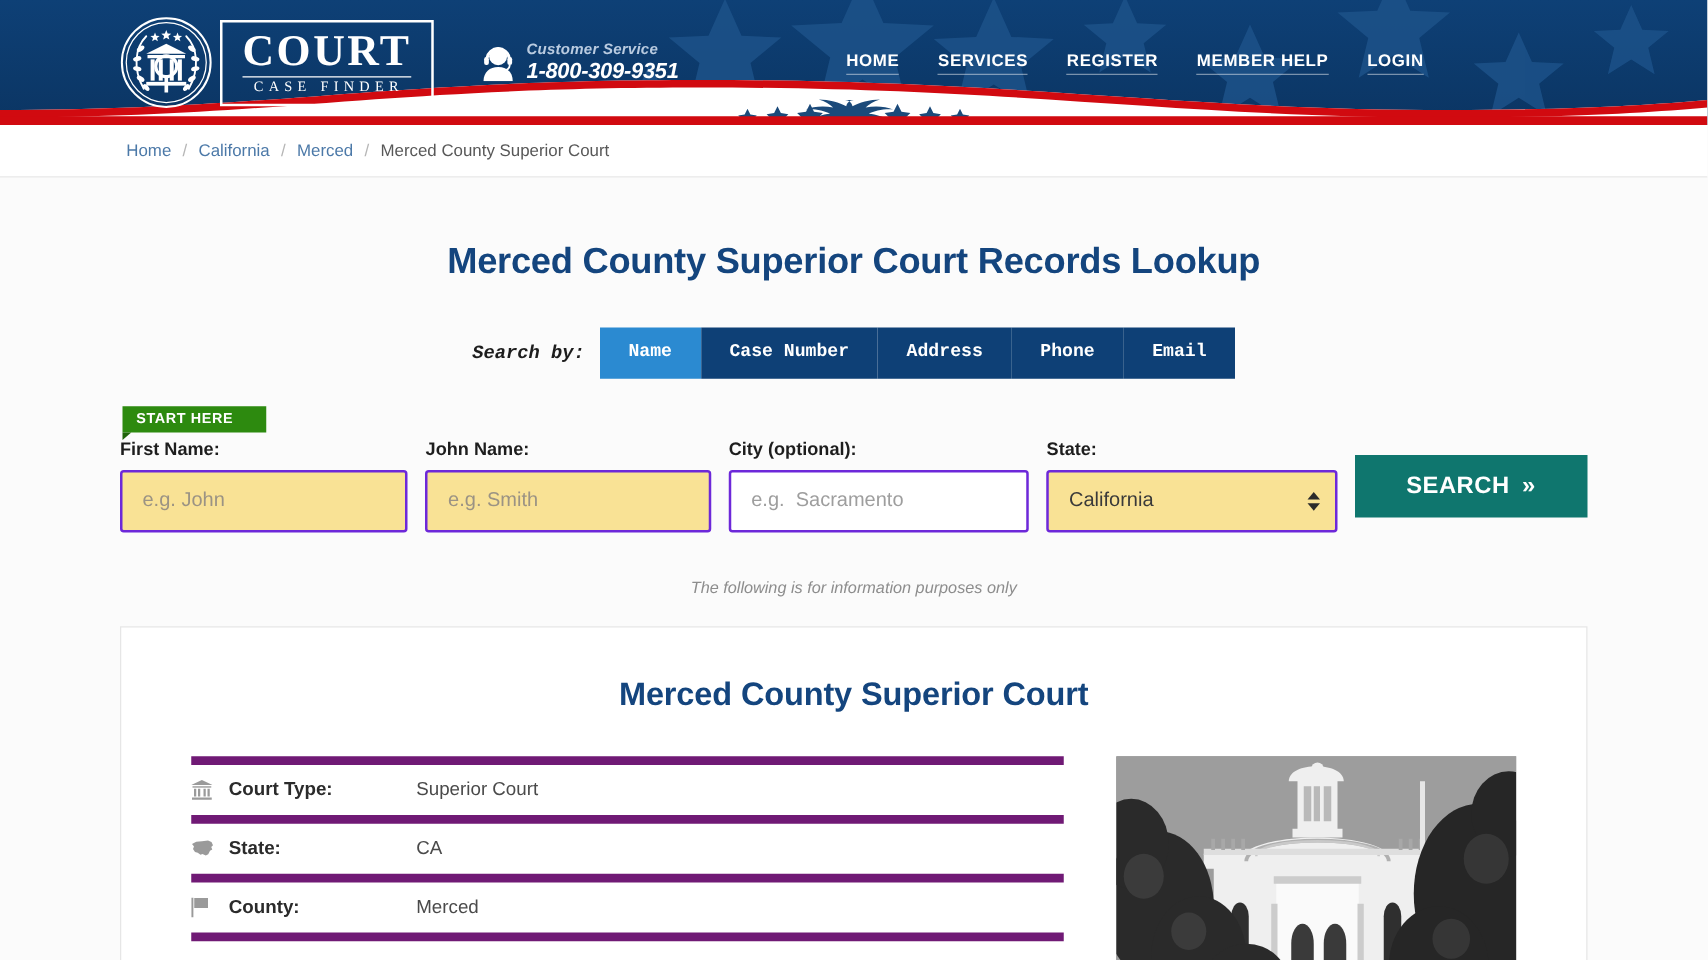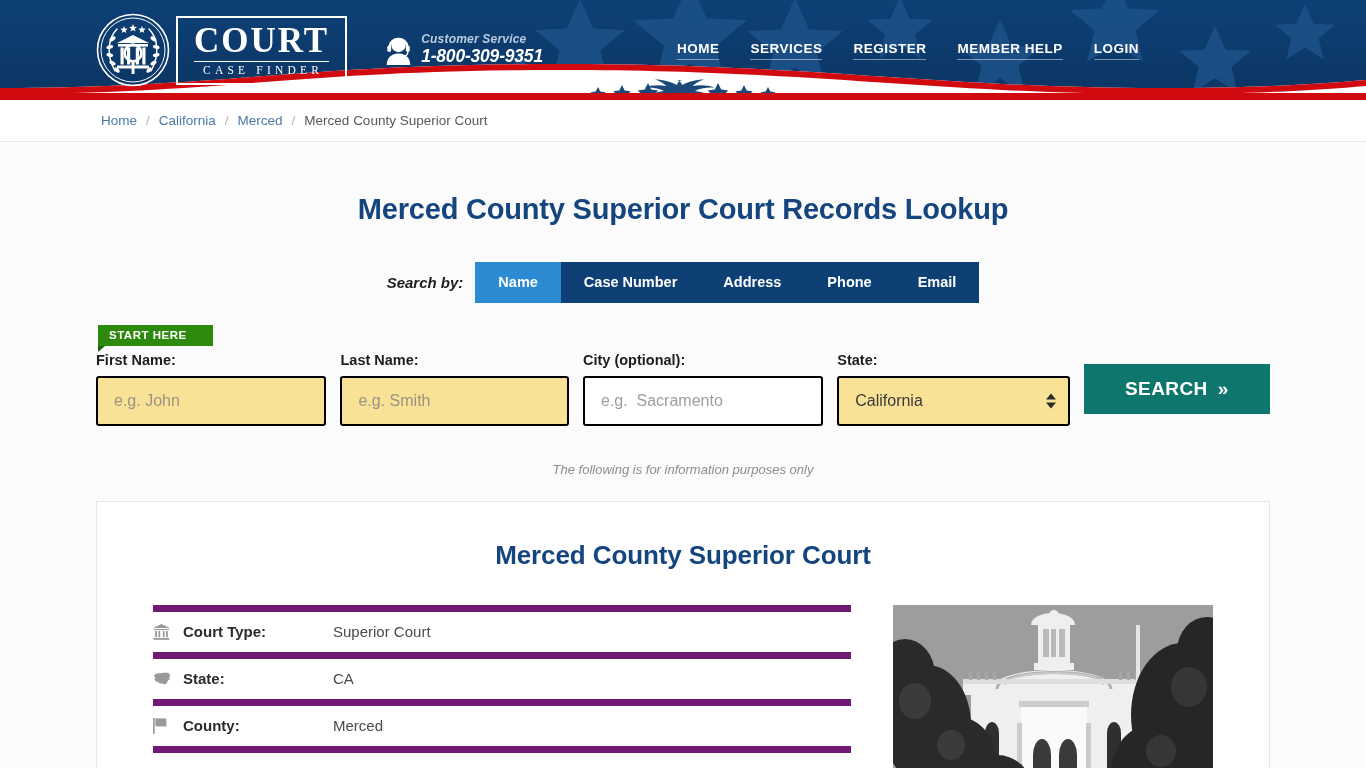--- a/index.html
+++ b/index.html
@@ -95,21 +95,21 @@
   .page-title {
     text-align: center; color: #14457e;
     font-size: 29px; font-weight: 700;
     letter-spacing: -.2px;
     margin-top: 51px;
   }
 
   
   .searchby {
     display: flex; align-items: center; justify-content: center;
-    margin-top: 36px;
+    margin-top: 36px; font-family: Liberation Mono, monospace;
   }
   .searchby-label {
     font-size: 15px; font-weight: 700; font-style: italic;
     color: #1d1d1d; margin-right: 12px;
   }
   .tab {
     background: #0e4076; color: #ffffff;
     font-size: 14.5px; font-weight: 700;
     padding: 13px 23px; cursor: pointer;
     border: none; line-height: 1; white-space: nowrap;
@@ -137,21 +137,21 @@
   .f-first { width: 235px; }
   .f-last  { width: 233px; }
   .f-city  { width: 245px; }
   .f-state { width: 237px; }
   .field label {
     font-size: 14.5px; font-weight: 700; color: #1d1d1d;
     margin-bottom: 8px;
   }
   .ctl {
     height: 50px; width: 100%;
-    border: 2px solid #000000; border-radius: 3px;
+    border: 2px solid #6d28d9; border-radius: 3px;
     font-size: 16px; font-family: inherit;
     padding: 0 16px; color: #3a3a3a;
     background: #f9e295;
   }
   .ctl.white { background: #ffffff; }
   .ctl::placeholder { color: #9b9384; }
   .ctl.white::placeholder { color: #9e9e9e; }
   .select-wrap { position: relative; }
   select.ctl {
     appearance: none; -webkit-appearance: none;
@@ -359,21 +359,21 @@
   <div class="form-wrap">
     <div class="badge">START HERE</div>
 
     <div class="form-row">
       <div class="field f-first">
         <label>First Name:</label>
         <input class="ctl" type="text" placeholder="e.g. John" style="">
       </div>
 
       <div class="field f-last">
-        <label>Last Name:</label>
+        <label>John Name:</label>
         <input class="ctl" type="text" placeholder="e.g. Smith" style="">
       </div>
 
       <div class="field f-city">
         <label>City (optional):</label>
         <input class="ctl white" type="text" placeholder="e.g.  Sacramento" style="">
       </div>
 
       <div class="field f-state">
         <label>State:</label>

